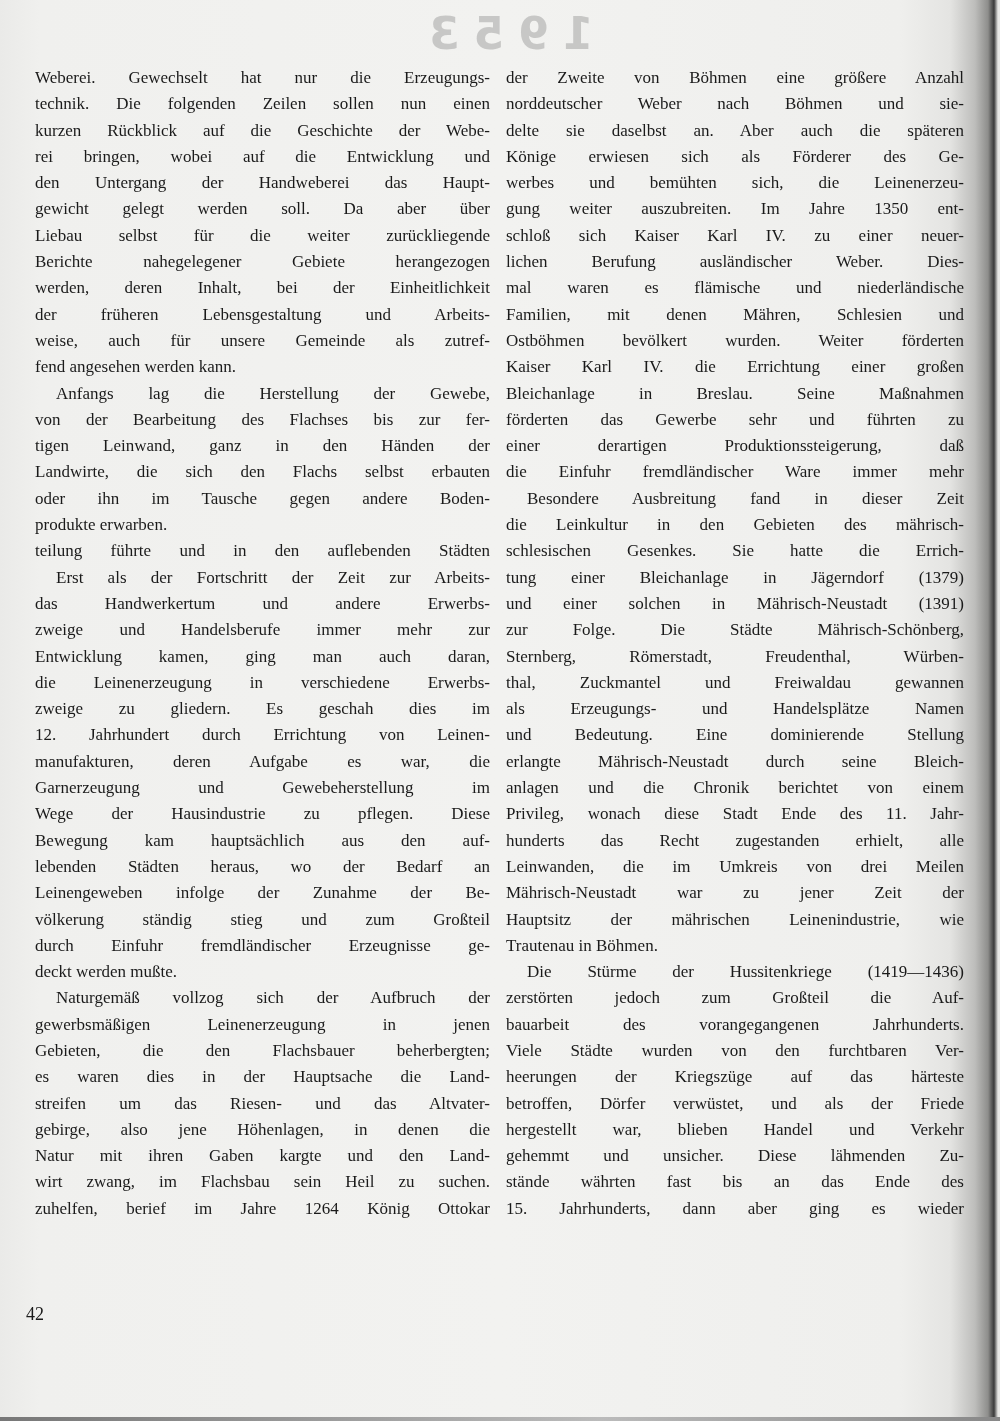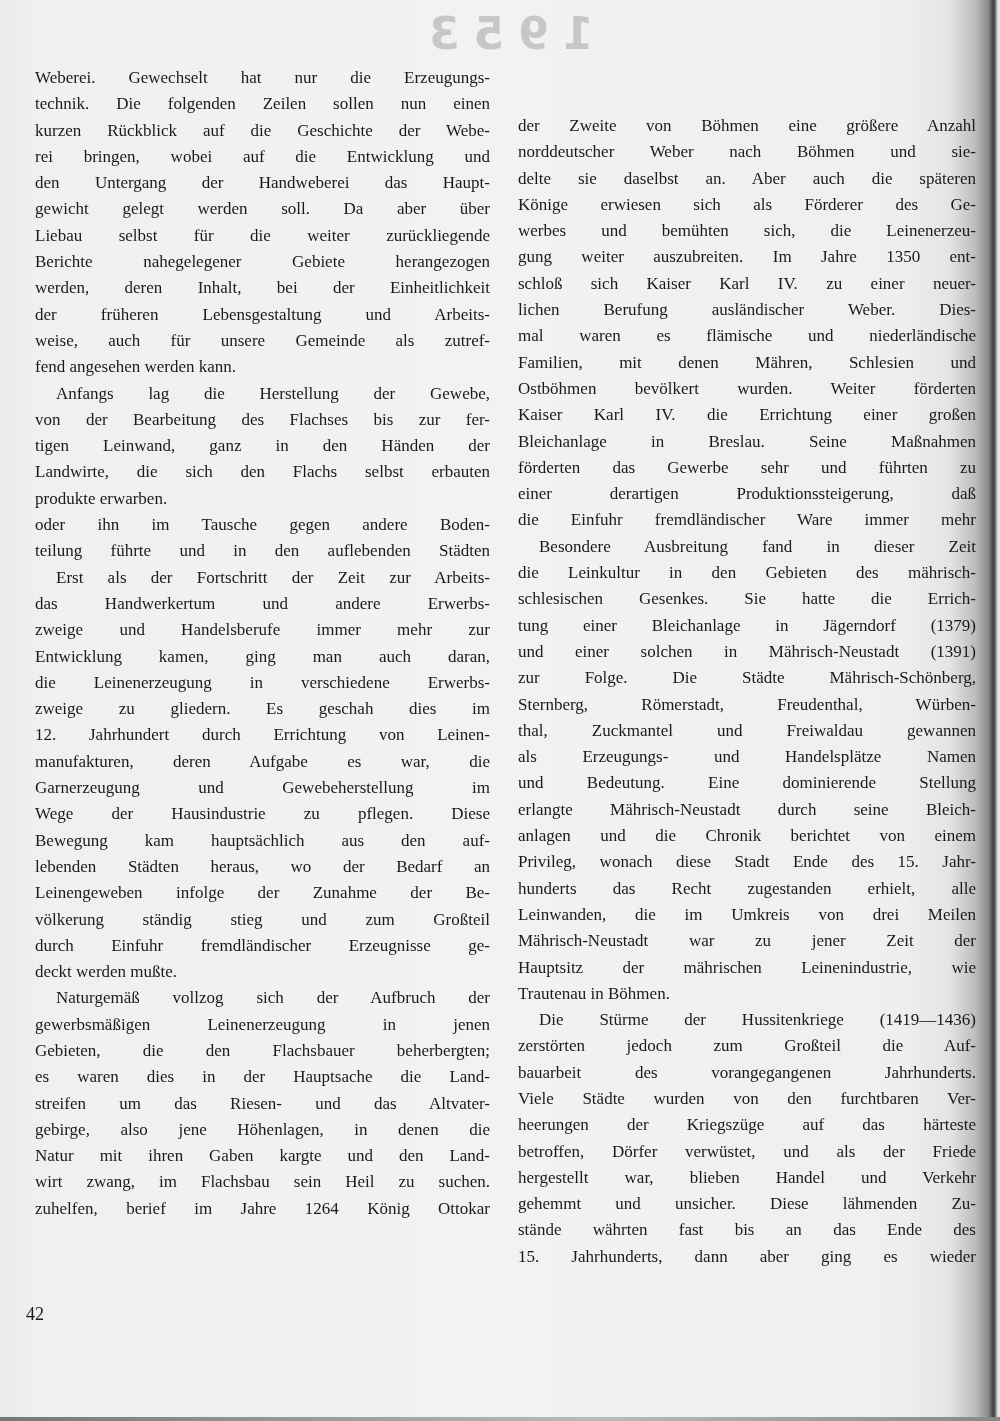--- a/index.html
+++ b/index.html
@@ -39,21 +39,21 @@
     font-weight: bold;
   }
   .column {
     position: absolute;
     top: 65px;
     width: 455px;
     font-size: 17px;
     line-height: 26.3px;
   }
   .col-left { left: 35px; }
-  .col-right { left: 518px; width: 458px; overflow: hidden; margin-top: 48px; }
+  .col-right { left: 506px; width: 458px; overflow: hidden; }
   .line {
     display: block;
     white-space: nowrap;
     text-align: justify;
     text-align-last: justify;
     height: 26.3px;
   }
   .line.last {
     text-align-last: left;
   }
@@ -83,22 +83,22 @@
       <span class="line">Liebau selbst für die weiter zurückliegende</span>
       <span class="line">Berichte nahegelegener Gebiete herangezogen</span>
       <span class="line">werden, deren Inhalt, bei der Einheitlichkeit</span>
       <span class="line">der früheren Lebensgestaltung und Arbeits-</span>
       <span class="line">weise, auch für unsere Gemeinde als zutref-</span>
       <span class="line last">fend angesehen werden kann.</span>
       <span class="line indent">Anfangs lag die Herstellung der Gewebe,</span>
       <span class="line">von der Bearbeitung des Flachses bis zur fer-</span>
       <span class="line">tigen Leinwand, ganz in den Händen der</span>
       <span class="line">Landwirte, die sich den Flachs selbst erbauten</span>
+      <span class="line">oder ihn im Tausche gegen andere Boden-</span>
       <span class="line last">produkte erwarben.</span>
-      <span class="line">oder ihn im Tausche gegen andere Boden-</span>
       <span class="line">teilung führte und in den auflebenden Städten</span>
       <span class="line indent">Erst als der Fortschritt der Zeit zur Arbeits-</span>
       <span class="line">das Handwerkertum und andere Erwerbs-</span>
       <span class="line">zweige und Handelsberufe immer mehr zur</span>
       <span class="line">Entwicklung kamen, ging man auch daran,</span>
       <span class="line">die Leinenerzeugung in verschiedene Erwerbs-</span>
       <span class="line">zweige zu gliedern. Es geschah dies im</span>
       <span class="line">12. Jahrhundert durch Errichtung von Leinen-</span>
       <span class="line">manufakturen, deren Aufgabe es war, die</span>
       <span class="line">Garnerzeugung und Gewebeherstellung im</span>
@@ -141,21 +141,21 @@
       <span class="line">schlesischen Gesenkes. Sie hatte die Errich-</span>
       <span class="line">tung einer Bleichanlage in Jägerndorf (1379)</span>
       <span class="line">und einer solchen in Mährisch-Neustadt (1391)</span>
       <span class="line">zur Folge. Die Städte Mährisch-Schönberg,</span>
       <span class="line">Sternberg, Römerstadt, Freudenthal, Würben-</span>
       <span class="line">thal, Zuckmantel und Freiwaldau gewannen</span>
       <span class="line">als Erzeugungs- und Handelsplätze Namen</span>
       <span class="line">und Bedeutung. Eine dominierende Stellung</span>
       <span class="line">erlangte Mährisch-Neustadt durch seine Bleich-</span>
       <span class="line">anlagen und die Chronik berichtet von einem</span>
-      <span class="line">Privileg, wonach diese Stadt Ende des 15. Jahr-</span>
+      <span class="line">Privileg, wonach diese Stadt Ende des 11. Jahr-</span>
       <span class="line">hunderts das Recht zugestanden erhielt, alle</span>
       <span class="line">Leinwanden, die im Umkreis von drei Meilen</span>
       <span class="line">Mährisch-Neustadt war zu jener Zeit der</span>
       <span class="line">Hauptsitz der mährischen Leinenindustrie, wie</span>
       <span class="line last">Trautenau in Böhmen.</span>
       <span class="line indent">Die Stürme der Hussitenkriege (1419—1436)</span>
       <span class="line">zerstörten jedoch zum Großteil die Auf-</span>
       <span class="line">bauarbeit des vorangegangenen Jahrhunderts.</span>
       <span class="line">Viele Städte wurden von den furchtbaren Ver-</span>
       <span class="line">heerungen der Kriegszüge auf das härteste</span>

